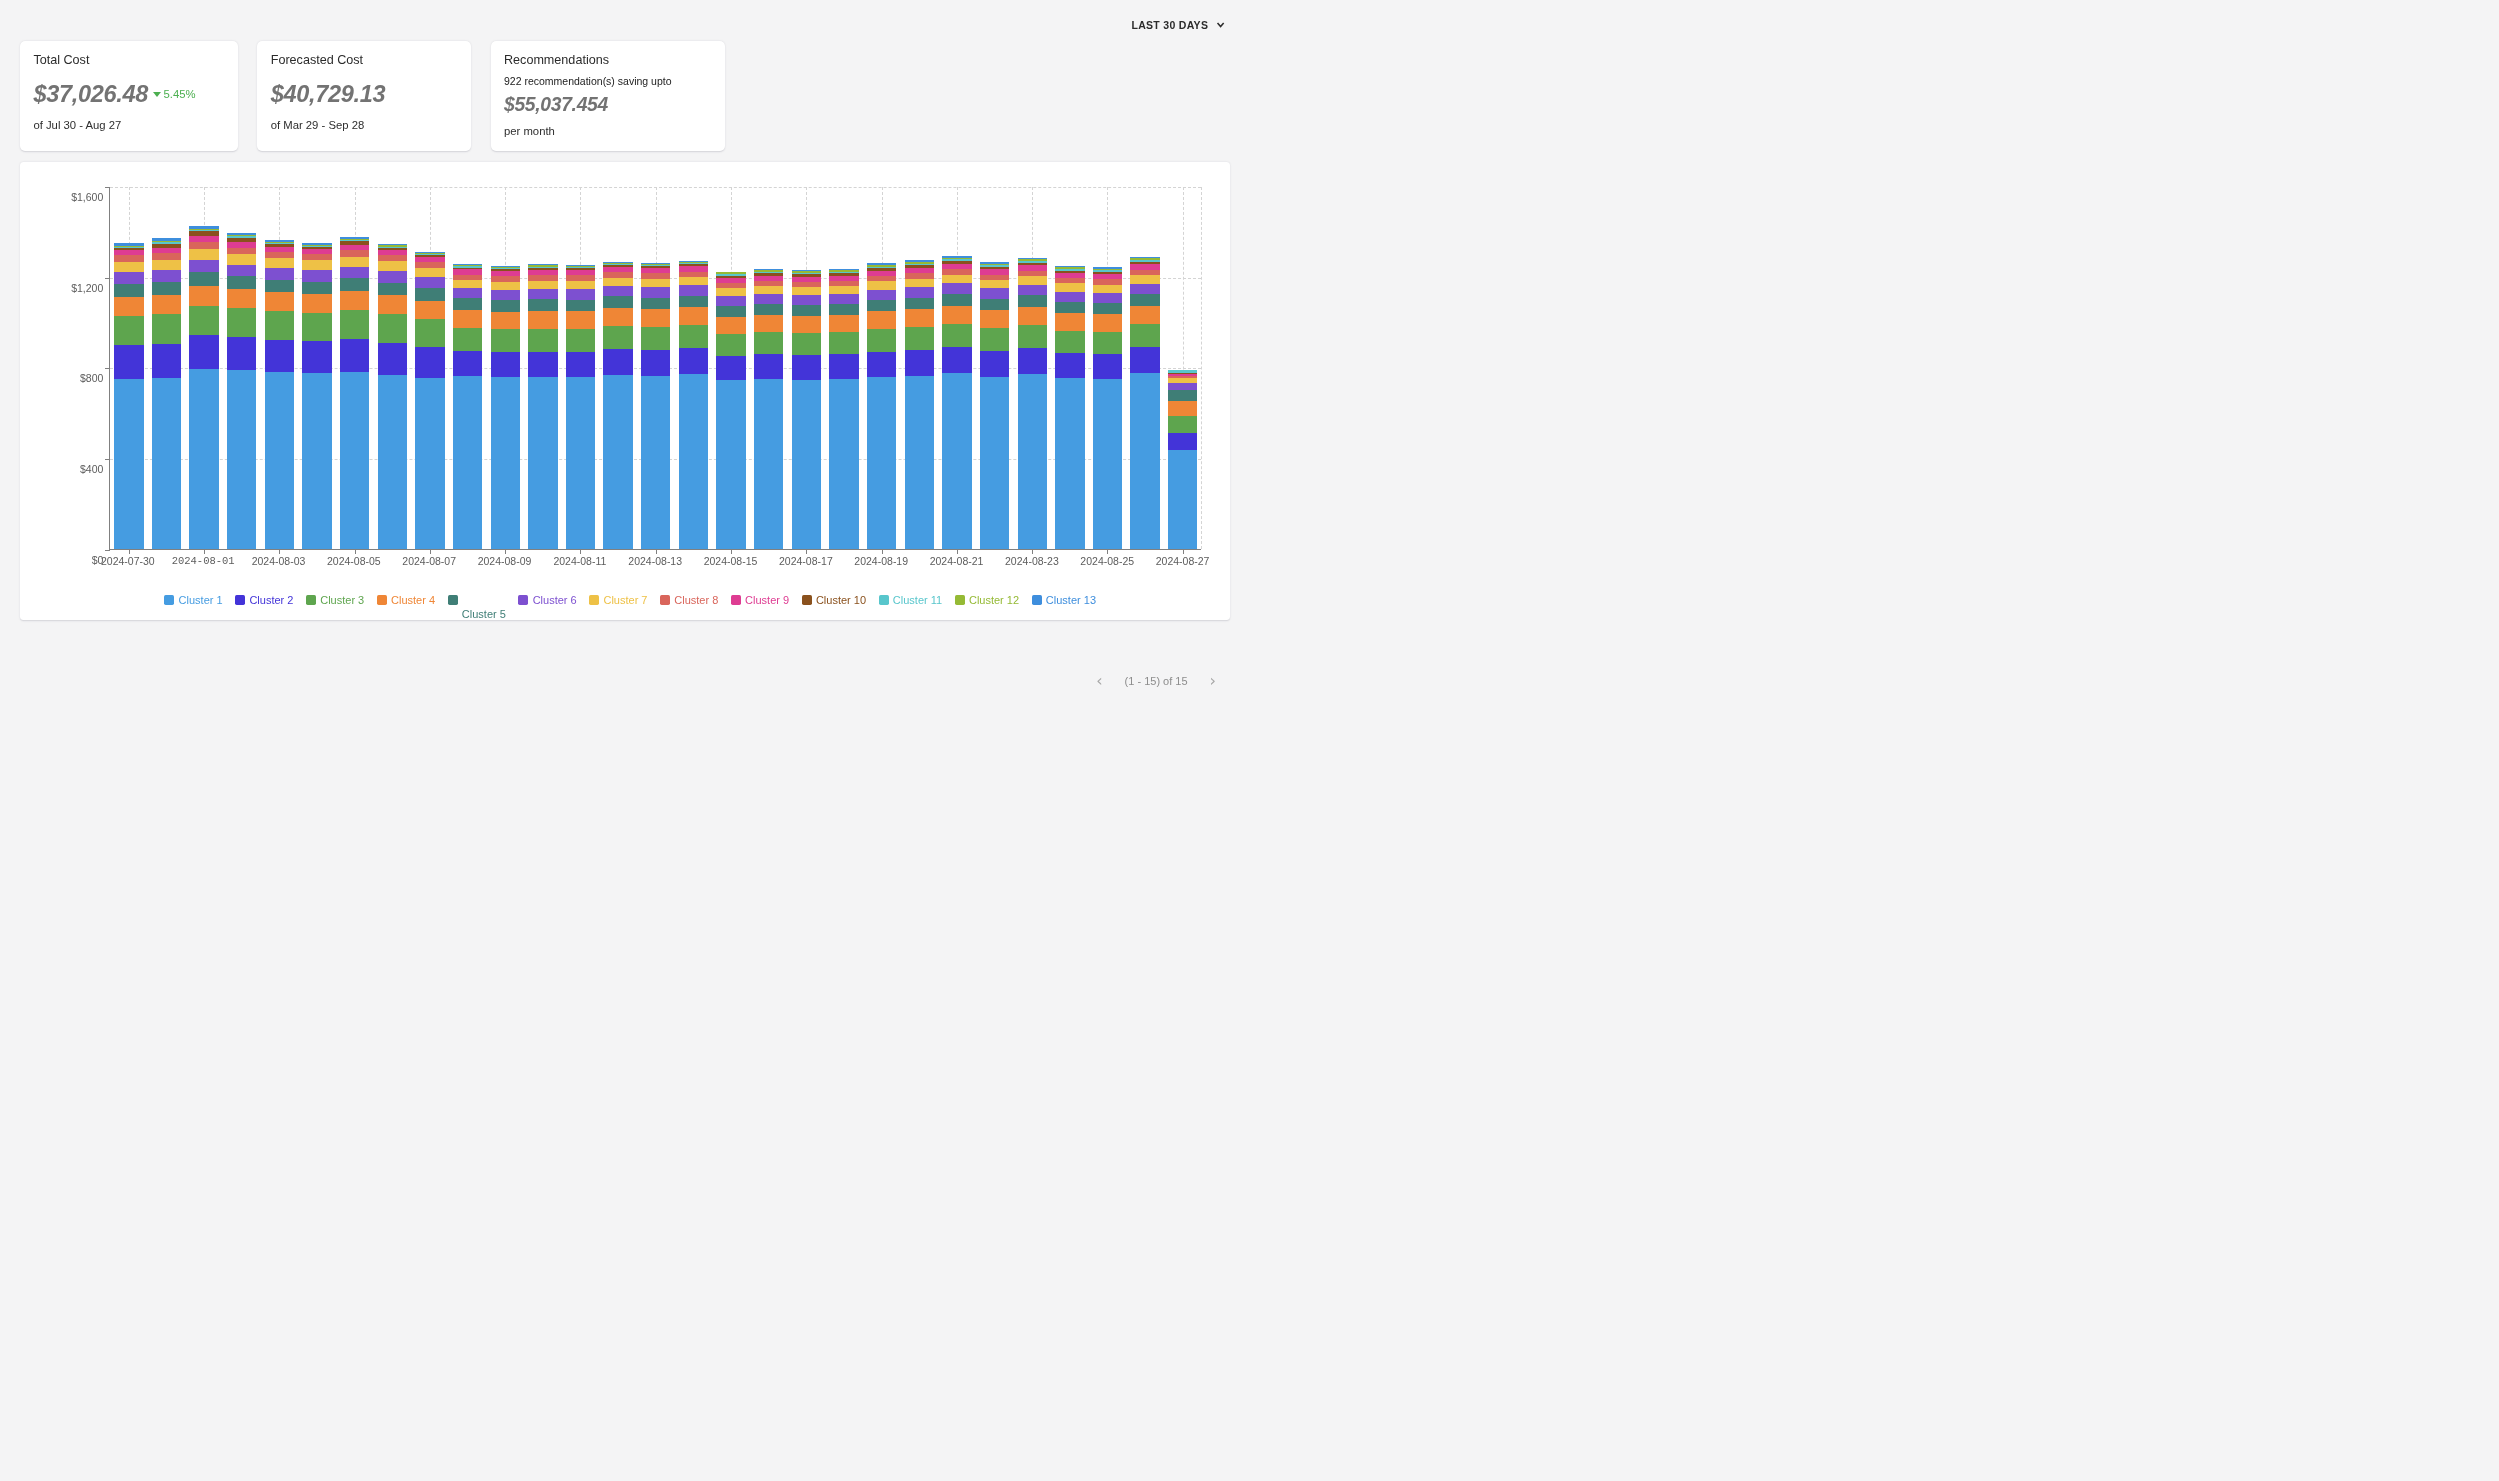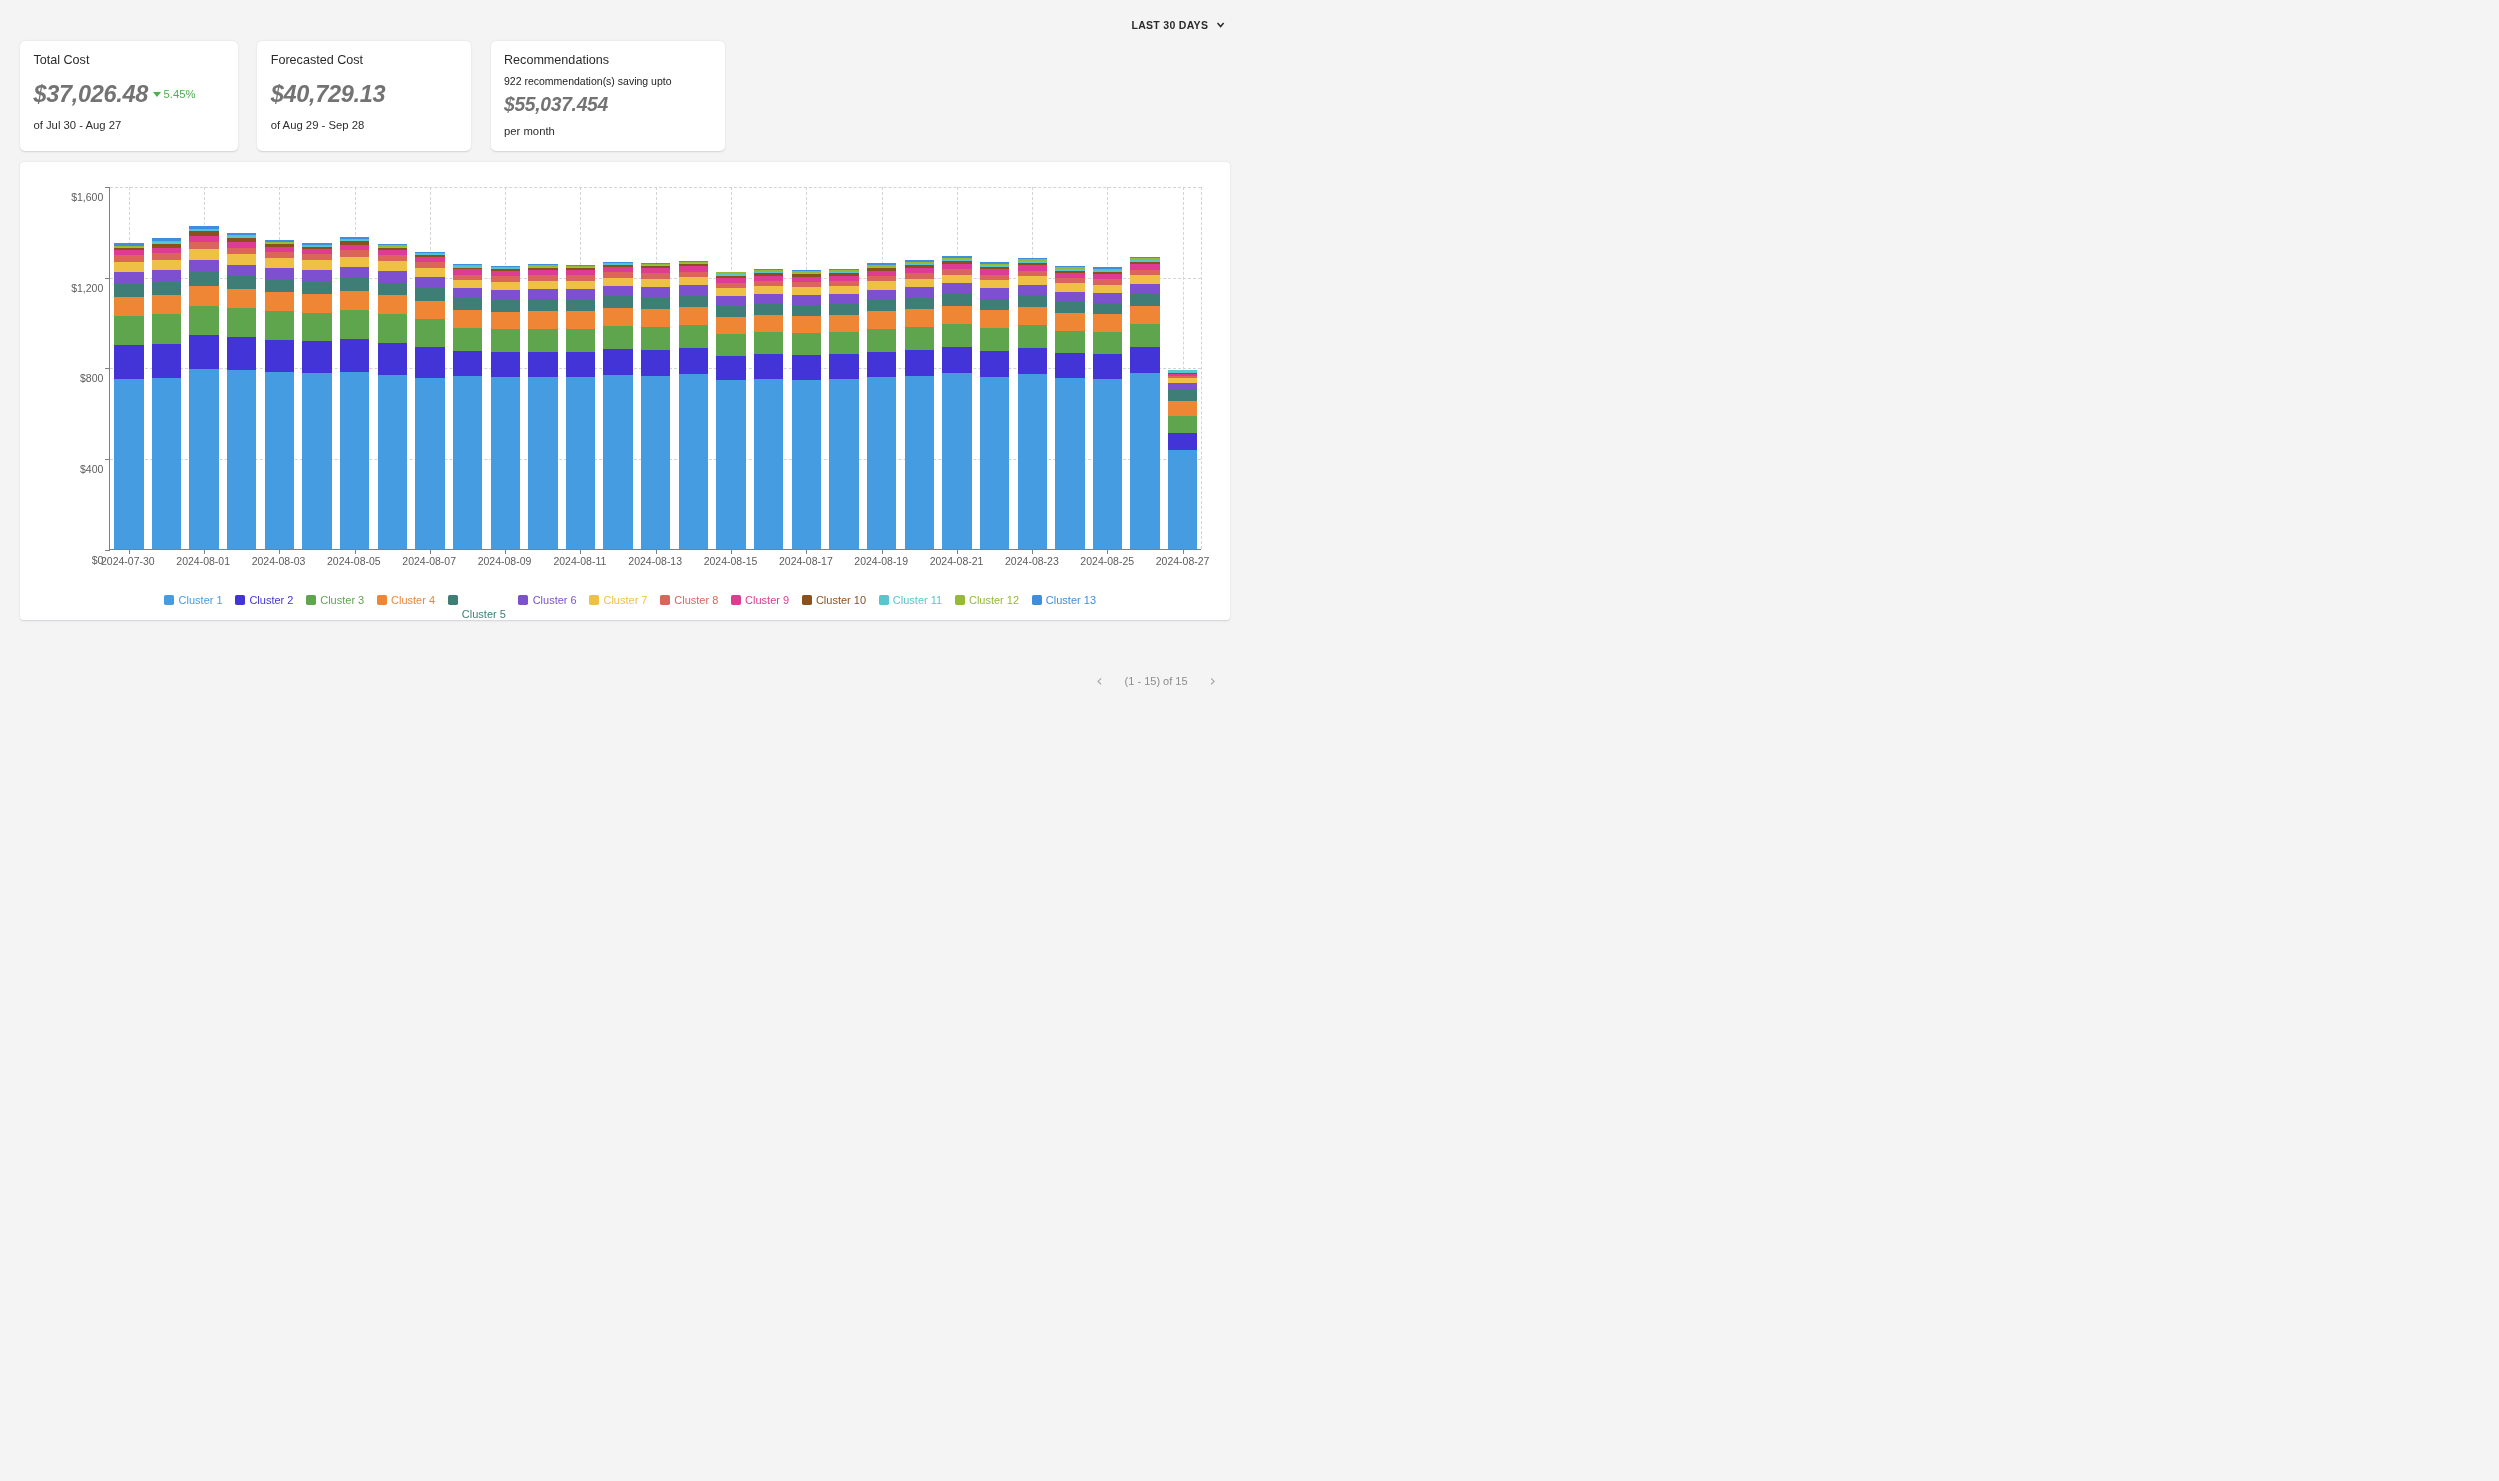--- a/index.html
+++ b/index.html
@@ -126,21 +126,21 @@
         </span>
       </div>
       <div class="card-period">of Jul 30 - Aug 27</div>
     </div>
 
     <div class="card card-forecast">
       <div class="card-title">Forecasted Cost</div>
       <div class="card-value-row">
         <span class="card-value">$40,729.13</span>
       </div>
-      <div class="card-period">of Aug 29 - Sep 28</div>
+      <div class="card-period">of Mar 29 - Sep 28</div>
     </div>
 
     <div class="card card-reco">
       <div class="card-title">Recommendations</div>
       <div class="reco-sub">922 recommendation(s) saving upto</div>
       <span class="card-value">$55,037.454</span>
       <div class="card-period">per month</div>
     </div>
 
     <div class="cards-spacer"></div>
@@ -688,21 +688,21 @@
           <div class="vgrid" style="left: 63.7931%;"></div>
           <div class="vgrid" style="left: 70.6897%;"></div>
           <div class="vgrid" style="left: 77.5862%;"></div>
           <div class="vgrid" style="left: 84.4828%;"></div>
           <div class="vgrid" style="left: 91.3793%;"></div>
           <div class="vgrid" style="left: 98.2759%;"></div>
           <div class="vgrid" style="left: 100%;"></div>
         </div>
       <div class="xlabels" id="xlabels">
           <span style="left: 1.72414%;">2024-07-30</span>
-          <span style="left: 8.62069%;">2024-08-01</span>
+          <span style="left: 8.62069%; font-family: Liberation Mono, monospace;">2024-08-01</span>
           <span style="left: 15.5172%;">2024-08-03</span>
           <span style="left: 22.4138%;">2024-08-05</span>
           <span style="left: 29.3103%;">2024-08-07</span>
           <span style="left: 36.2069%;">2024-08-09</span>
           <span style="left: 43.1034%;">2024-08-11</span>
           <span style="left: 50%;">2024-08-13</span>
           <span style="left: 56.8966%;">2024-08-15</span>
           <span style="left: 63.7931%;">2024-08-17</span>
           <span style="left: 70.6897%;">2024-08-19</span>
           <span style="left: 77.5862%;">2024-08-21</span>

